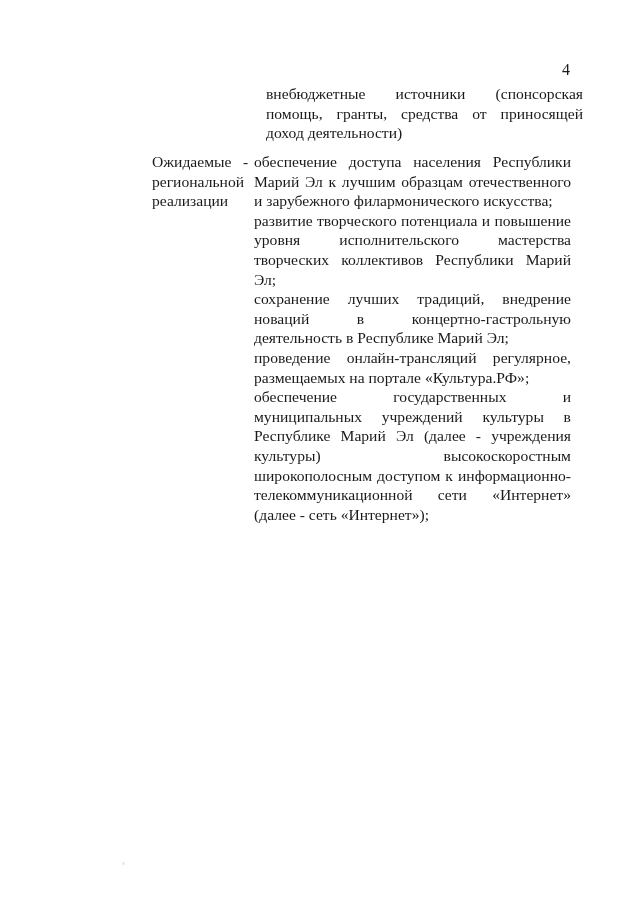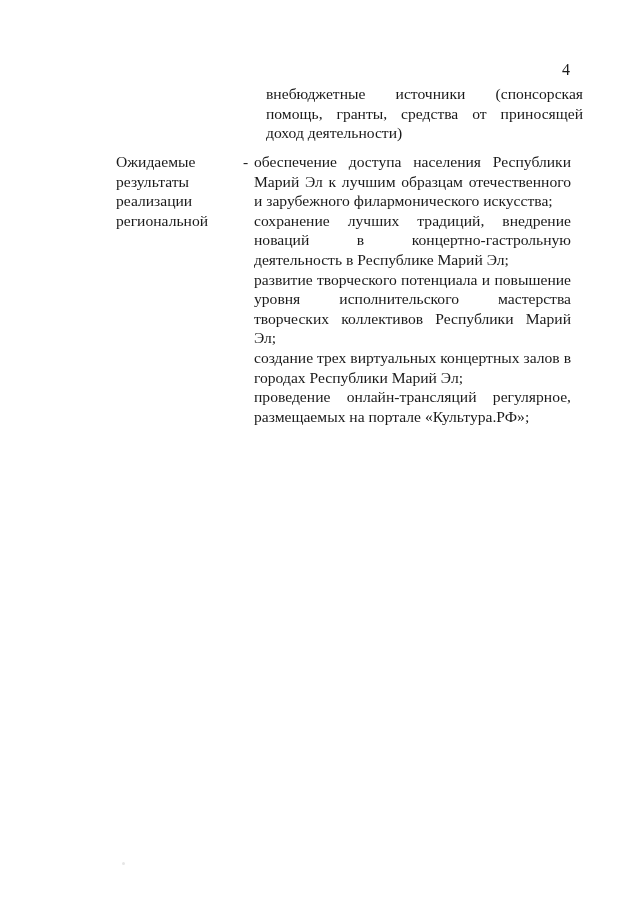--- a/index.html
+++ b/index.html
@@ -35,21 +35,21 @@
       left: 116px;
       top: 152px;
       width: 460px;
     }
     .label-col {
       position: absolute;
       left: 0;
       top: 0;
       width: 120px;
     }
-    .label-col span { display: block; }
+    .label-col span { display: block; margin-left: 36px; }
     .dash {
       position: absolute;
       left: 127px;
       top: 0;
     }
     .items-col {
       position: absolute;
       left: 138px;
       top: 0;
       width: 317px;
@@ -73,30 +73,29 @@
 
 <div>
 
   <div class="page-number">4</div>
 
   <div class="continuation">внебюджетные источники (спонсорская помощь, гранты, средства от приносящей доход деятельности)</div>
 
   <div class="row">
     <div class="label-col">
       <span>Ожидаемые</span>
-      <span>результаты</span>
+      <span>региональной</span>
       <span>реализации</span>
-      <span>региональной</span>
     </div>
 
     <div class="dash">-</div>
 
     <div class="items-col">
       <div class="item">обеспечение доступа населения Республики Марий Эл к лучшим образцам отечественного и зарубежного филармонического искусства;</div>
+      <div class="item">развитие творческого потенциала и повышение уровня исполнительского мастерства творческих коллективов Республики Марий Эл;</div>
       <div class="item">сохранение лучших традиций, внедрение новаций в концертно-гастрольную деятельность в Республике Марий Эл;</div>
-      <div class="item">развитие творческого потенциала и повышение уровня исполнительского мастерства творческих коллективов Республики Марий Эл;</div>
-      <div class="item">создание трех виртуальных концертных залов в городах Республики Марий Эл;</div>
       <div class="item">проведение онлайн-трансляций регулярное, размещаемых на портале «Культура.РФ»;</div>
+      <div class="item">обеспечение государственных и муниципальных учреждений культуры в Республике Марий Эл (далее - учреждения культуры) высокоскоростным широкополосным доступом к информационно-телекоммуникационной сети «Интернет» (далее - сеть «Интернет»);</div>
     </div>
   </div>
 
   <div class="speck"></div>
 </div>
 
 </body></html>

